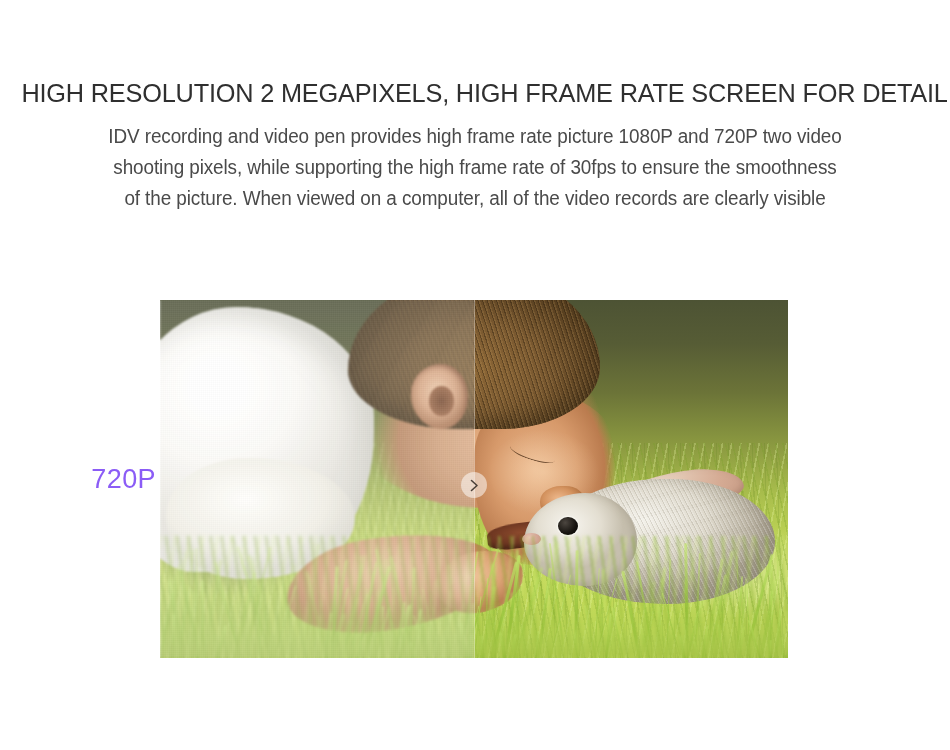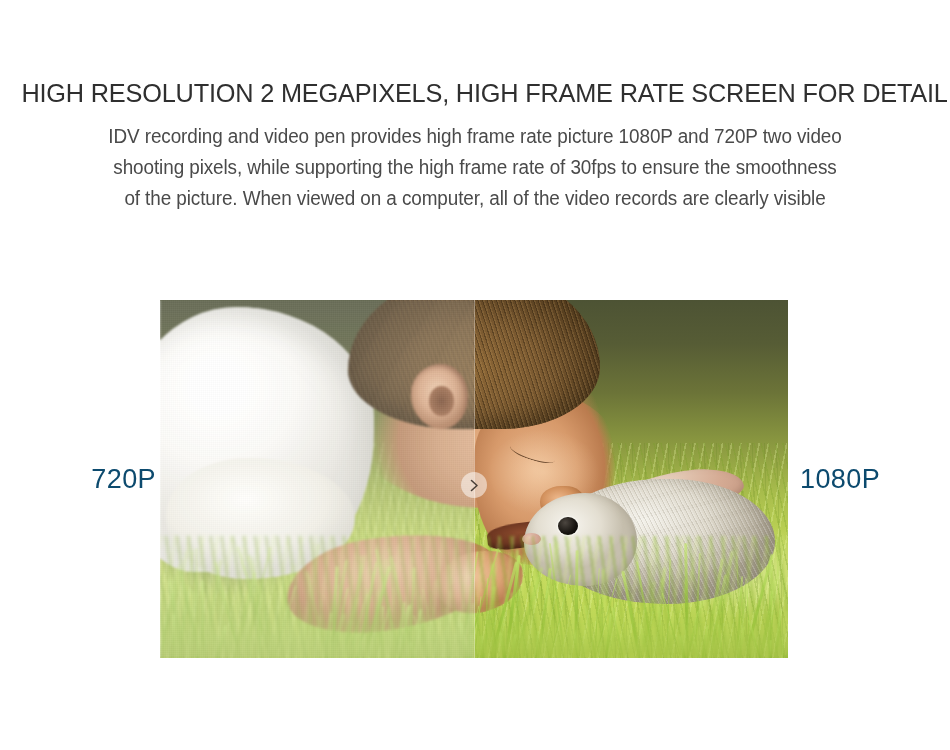--- a/index.html
+++ b/index.html
@@ -68,21 +68,21 @@
   }
 
   .label-res {
     position: absolute;
     top: 0;
     height: 358px;
     display: flex;
     align-items: center;
     font-size: 27px;
     font-weight: 400;
-    color: #0c4a6e;
+    color: #8b5cf6;
     letter-spacing: 0.4px;
   }
   .label-left  { left: 60px;  width: 96px;  justify-content: flex-end; }
   .label-right { left: 800px; width: 110px; justify-content: flex-start; }
 
   
   .photo-frame {
     position: absolute;
     left: 160px;
     top: 0;
@@ -478,21 +478,20 @@
   <div class="subcopy">
     <span class="ln">IDV recording and video pen provides high frame rate picture 1080P and 720P two video</span>
     <span class="ln">shooting pixels, while supporting the high frame rate of 30fps to ensure the smoothness</span>
     <span class="ln">of the picture. When viewed on a computer, all of the video records are clearly visible</span>
   </div>
 
   <div class="compare-block">
 
     <div class="label-res label-left">720P</div>
 
-    <div class="label-res label-right">1080P</div>
 
     <div class="photo-frame">
       <div class="photo-stage">
 
         <div class="scene"></div>
         <div class="grass-tex"></div>
 
         <div class="shirt-shadow"></div>
         <div class="shirt"></div>
         <div class="shirt-sleeve"></div>

